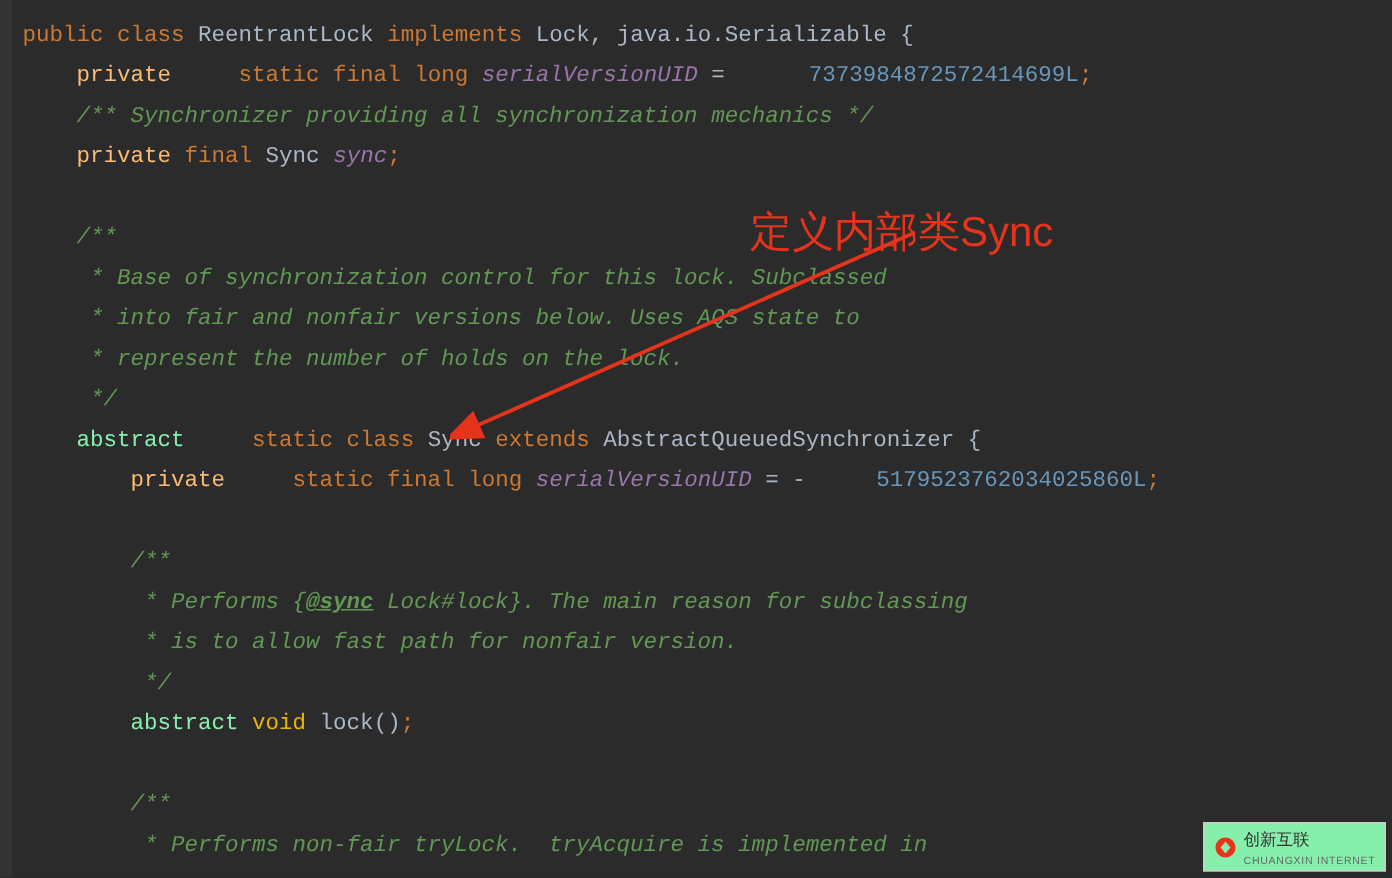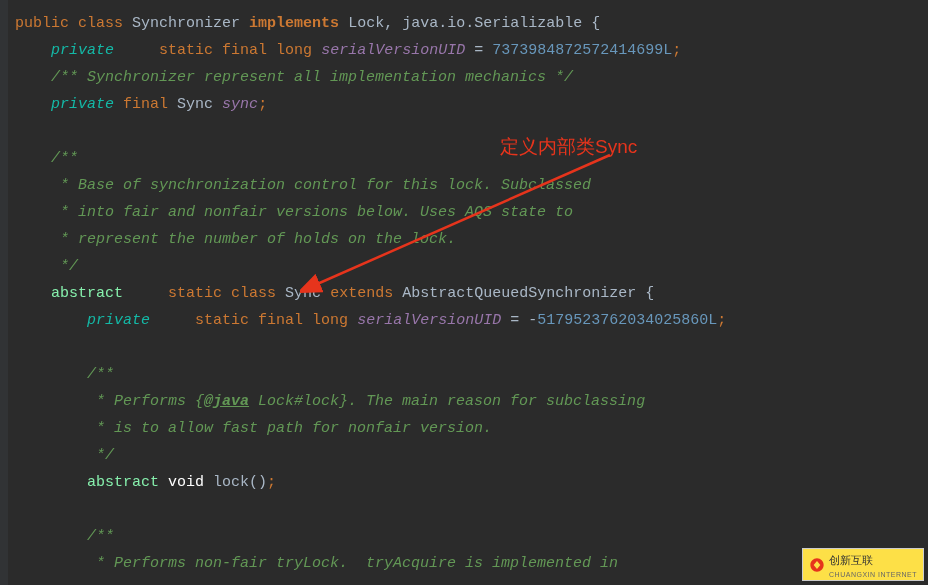--- a/index.html
+++ b/index.html
@@ -15,67 +15,67 @@
     overflow: hidden;
     position: relative;
   }
   .code-area {
     padding: 10px 0 10px 15px;
     white-space: pre;
     font-style: normal;
   }
   .kw-public    { color: #cc7832; }
   .kw-class     { color: #cc7832; }
-  .kw-implements{ color: #cc7832; font-weight: bold; }
-  .kw-private   { color: #14b8a6; font-style: italic; }
+  .kw-implements{ color: #cc7832; }
+  .kw-private   { color: #fdba74; }
   .kw-static    { color: #cc7832; margin-left: 36px; }
   .kw-final     { color: #cc7832; text-align: right; }
   .kw-long      { color: #cc7832; margin-top: 39px; }
   .kw-abstract  { color: #86efac; }
-  .kw-void      { color: #ffffff; font-family: Liberation Mono, monospace; }
+  .kw-void      { color: #eab308; font-family: Liberation Mono, monospace; }
   .kw-extends   { color: #cc7832; }
   .cls-name     { color: #a9b7c6; }
   .iface        { color: #a9b7c6; }
   .field        { color: #9876aa; font-style: italic; }
-  .num          { color: #6897bb; }
+  .num          { color: #6897bb; margin-left: 47px; }
   .cmt          { color: #629755; font-style: italic; }
   .cmt-tag      { color: #629755; font-style: italic; font-weight: bold; text-decoration: underline;}
   .cmt-ref      { color: #629755; font-style: italic; }
   .punct        { color: #cc7832; }
   .brace        { color: #a9b7c6; }
   .paren        { color: #a9b7c6; }
   .gutter {
     position: absolute;
     left: 0;
     top: 0;
     width: 8px;
     height: 100%;
     background: #313335;
   }
   .annotation {
     position: absolute;
     left: 500px;
     top: 130px;
     color: #e6341c;
     font-family: "Microsoft YaHei", "SimSun", sans-serif;
-    font-size: 19px;
+    font-size: 28px;
     font-style: normal;
     pointer-events: none;
   }
   .arrow-svg {
     position: absolute;
     left: 300px;
     top: 140px;
     pointer-events: none;
   }
   .watermark {
     position: absolute;
     right: 4px;
     bottom: 4px;
-    background: #fde047;
+    background: #86efac;
     border: 1px solid #cccccc;
     padding: 2px 6px;
     font-family: "Microsoft YaHei", sans-serif;
     font-size: 11px;
     color: #333333;
     font-style: normal;
     display: flex;
     align-items: center;
     gap: 4px;
   }
@@ -84,35 +84,35 @@
     height: 16px;
     display:inline-block;
   }
   .wm-sub { font-size: 7px; color:#666; letter-spacing:0.5px; display:block; line-height:1;}
 </style>
 </head>
 <body>
 
 <div class="gutter"></div>
 
-<div class="code-area"><span><span class="kw-public">public</span> <span class="kw-class">class</span> <span class="cls-name">Synchronizer</span> <span class="kw-implements">implements</span> <span class="iface">Lock</span><span class="brace">,</span> <span class="iface">java.io.Serializable</span> <span class="brace">{</span></span>
+<div class="code-area"><span><span class="kw-public">public</span> <span class="kw-class">class</span> <span class="cls-name">ReentrantLock</span> <span class="kw-implements">implements</span> <span class="iface">Lock</span><span class="brace">,</span> <span class="iface">java.io.Serializable</span> <span class="brace">{</span></span>
 <span>    <span class="kw-private">private</span> <span class="kw-static">static</span> <span class="kw-final">final</span> <span class="kw-long">long</span> <span class="field">serialVersionUID</span> <span class="brace">=</span> <span class="num">7373984872572414699L</span><span class="punct">;</span></span>
-<span>    <span class="cmt">/** Synchronizer represent all implementation mechanics */</span></span>
+<span>    <span class="cmt">/** Synchronizer providing all synchronization mechanics */</span></span>
 <span>    <span class="kw-private">private</span> <span class="kw-final">final</span> <span class="cls-name">Sync</span> <span class="field">sync</span><span class="punct">;</span></span>
 <span> </span>
 <span>    <span class="cmt">/**</span></span>
 <span>    <span class="cmt"> * Base of synchronization control for this lock. Subclassed</span></span>
 <span>    <span class="cmt"> * into fair and nonfair versions below. Uses AQS state to</span></span>
 <span>    <span class="cmt"> * represent the number of holds on the lock.</span></span>
 <span>    <span class="cmt"> */</span></span>
 <span>    <span class="kw-abstract">abstract</span> <span class="kw-static">static</span> <span class="kw-class">class</span> <span class="cls-name">Sync</span> <span class="kw-extends">extends</span> <span class="cls-name">AbstractQueuedSynchronizer</span> <span class="brace">{</span></span>
 <span>        <span class="kw-private">private</span> <span class="kw-static">static</span> <span class="kw-final">final</span> <span class="kw-long">long</span> <span class="field">serialVersionUID</span> <span class="brace">=</span> <span class="brace">-</span><span class="num">5179523762034025860L</span><span class="punct">;</span></span>
 <span> </span>
 <span>        <span class="cmt">/**</span></span>
-<span>        <span class="cmt"> * Performs {</span><span class="cmt-tag">@java</span><span class="cmt-ref"> Lock#lock}. The main reason for subclassing</span></span>
+<span>        <span class="cmt"> * Performs {</span><span class="cmt-tag">@sync</span><span class="cmt-ref"> Lock#lock}. The main reason for subclassing</span></span>
 <span>        <span class="cmt"> * is to allow fast path for nonfair version.</span></span>
 <span>        <span class="cmt"> */</span></span>
 <span>        <span class="kw-abstract">abstract</span> <span class="kw-void">void</span> <span class="cls-name">lock</span><span class="paren">()</span><span class="punct">;</span></span>
 <span> </span>
 <span>        <span class="cmt">/**</span></span>
 <span>        <span class="cmt"> * Performs non-fair tryLock.  tryAcquire is implemented in</span></span></div>
 
 <div class="annotation">定义内部类Sync</div>
 
 <svg class="arrow-svg" width="320" height="160">

